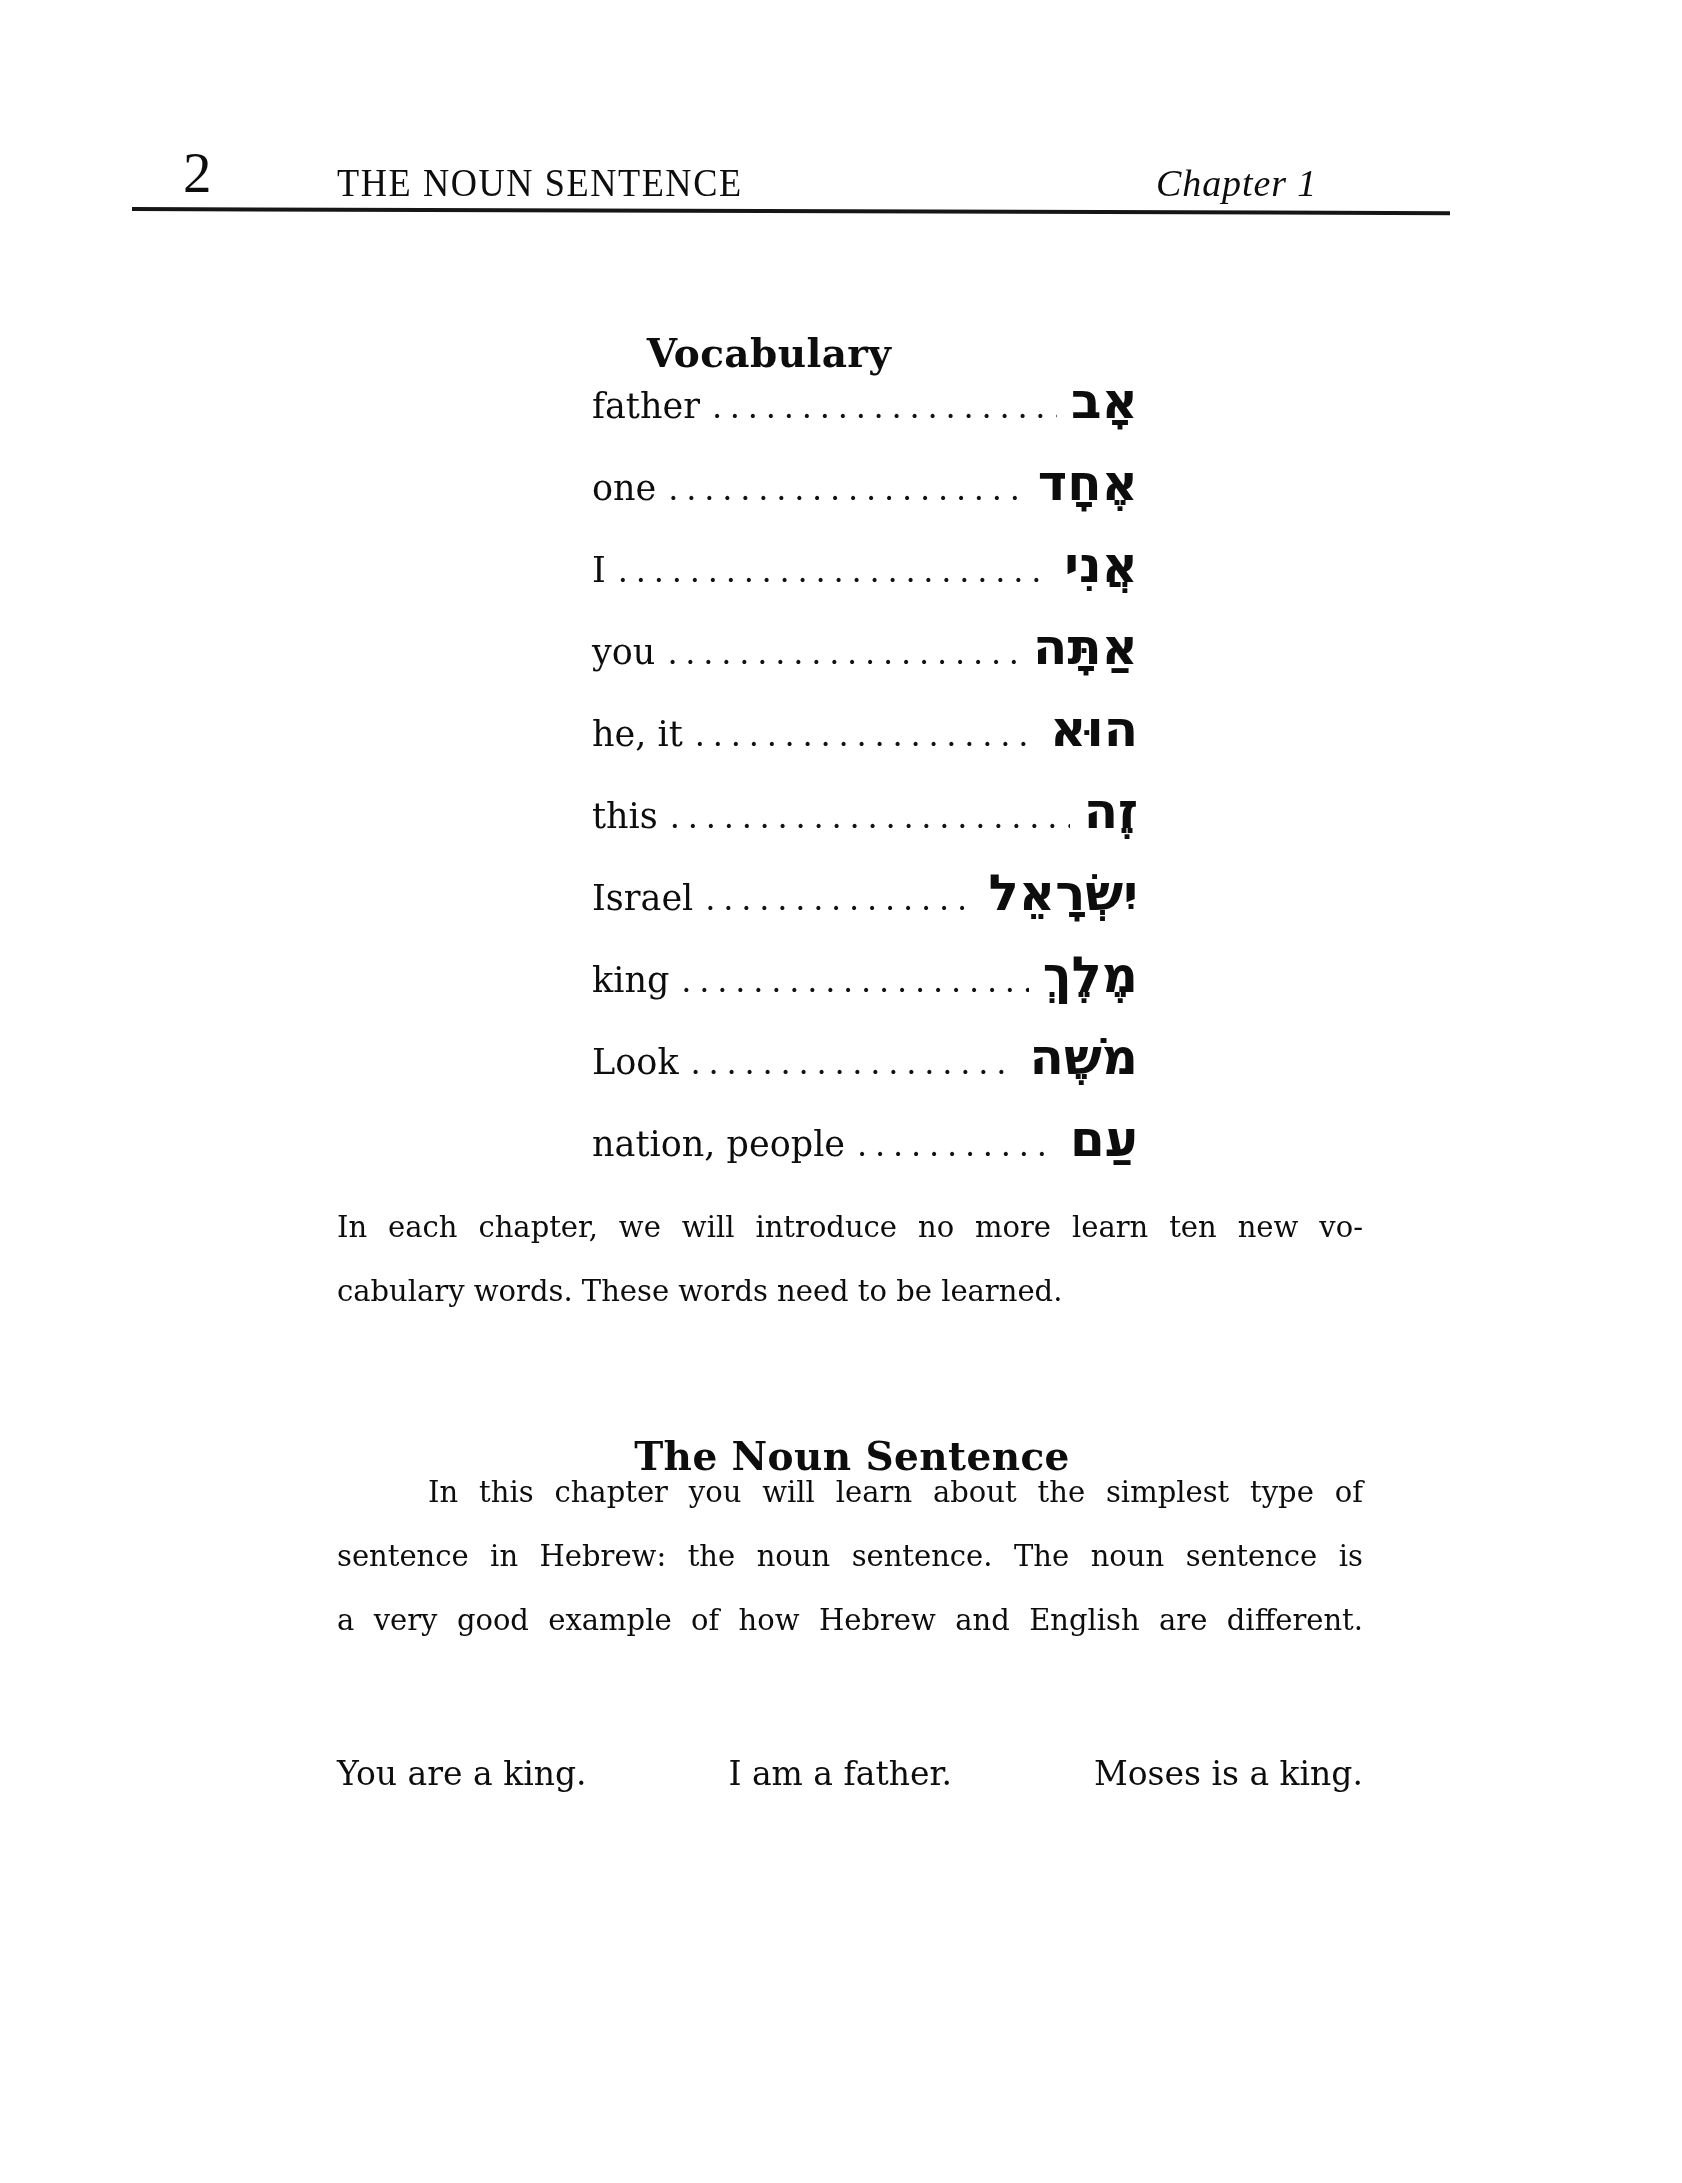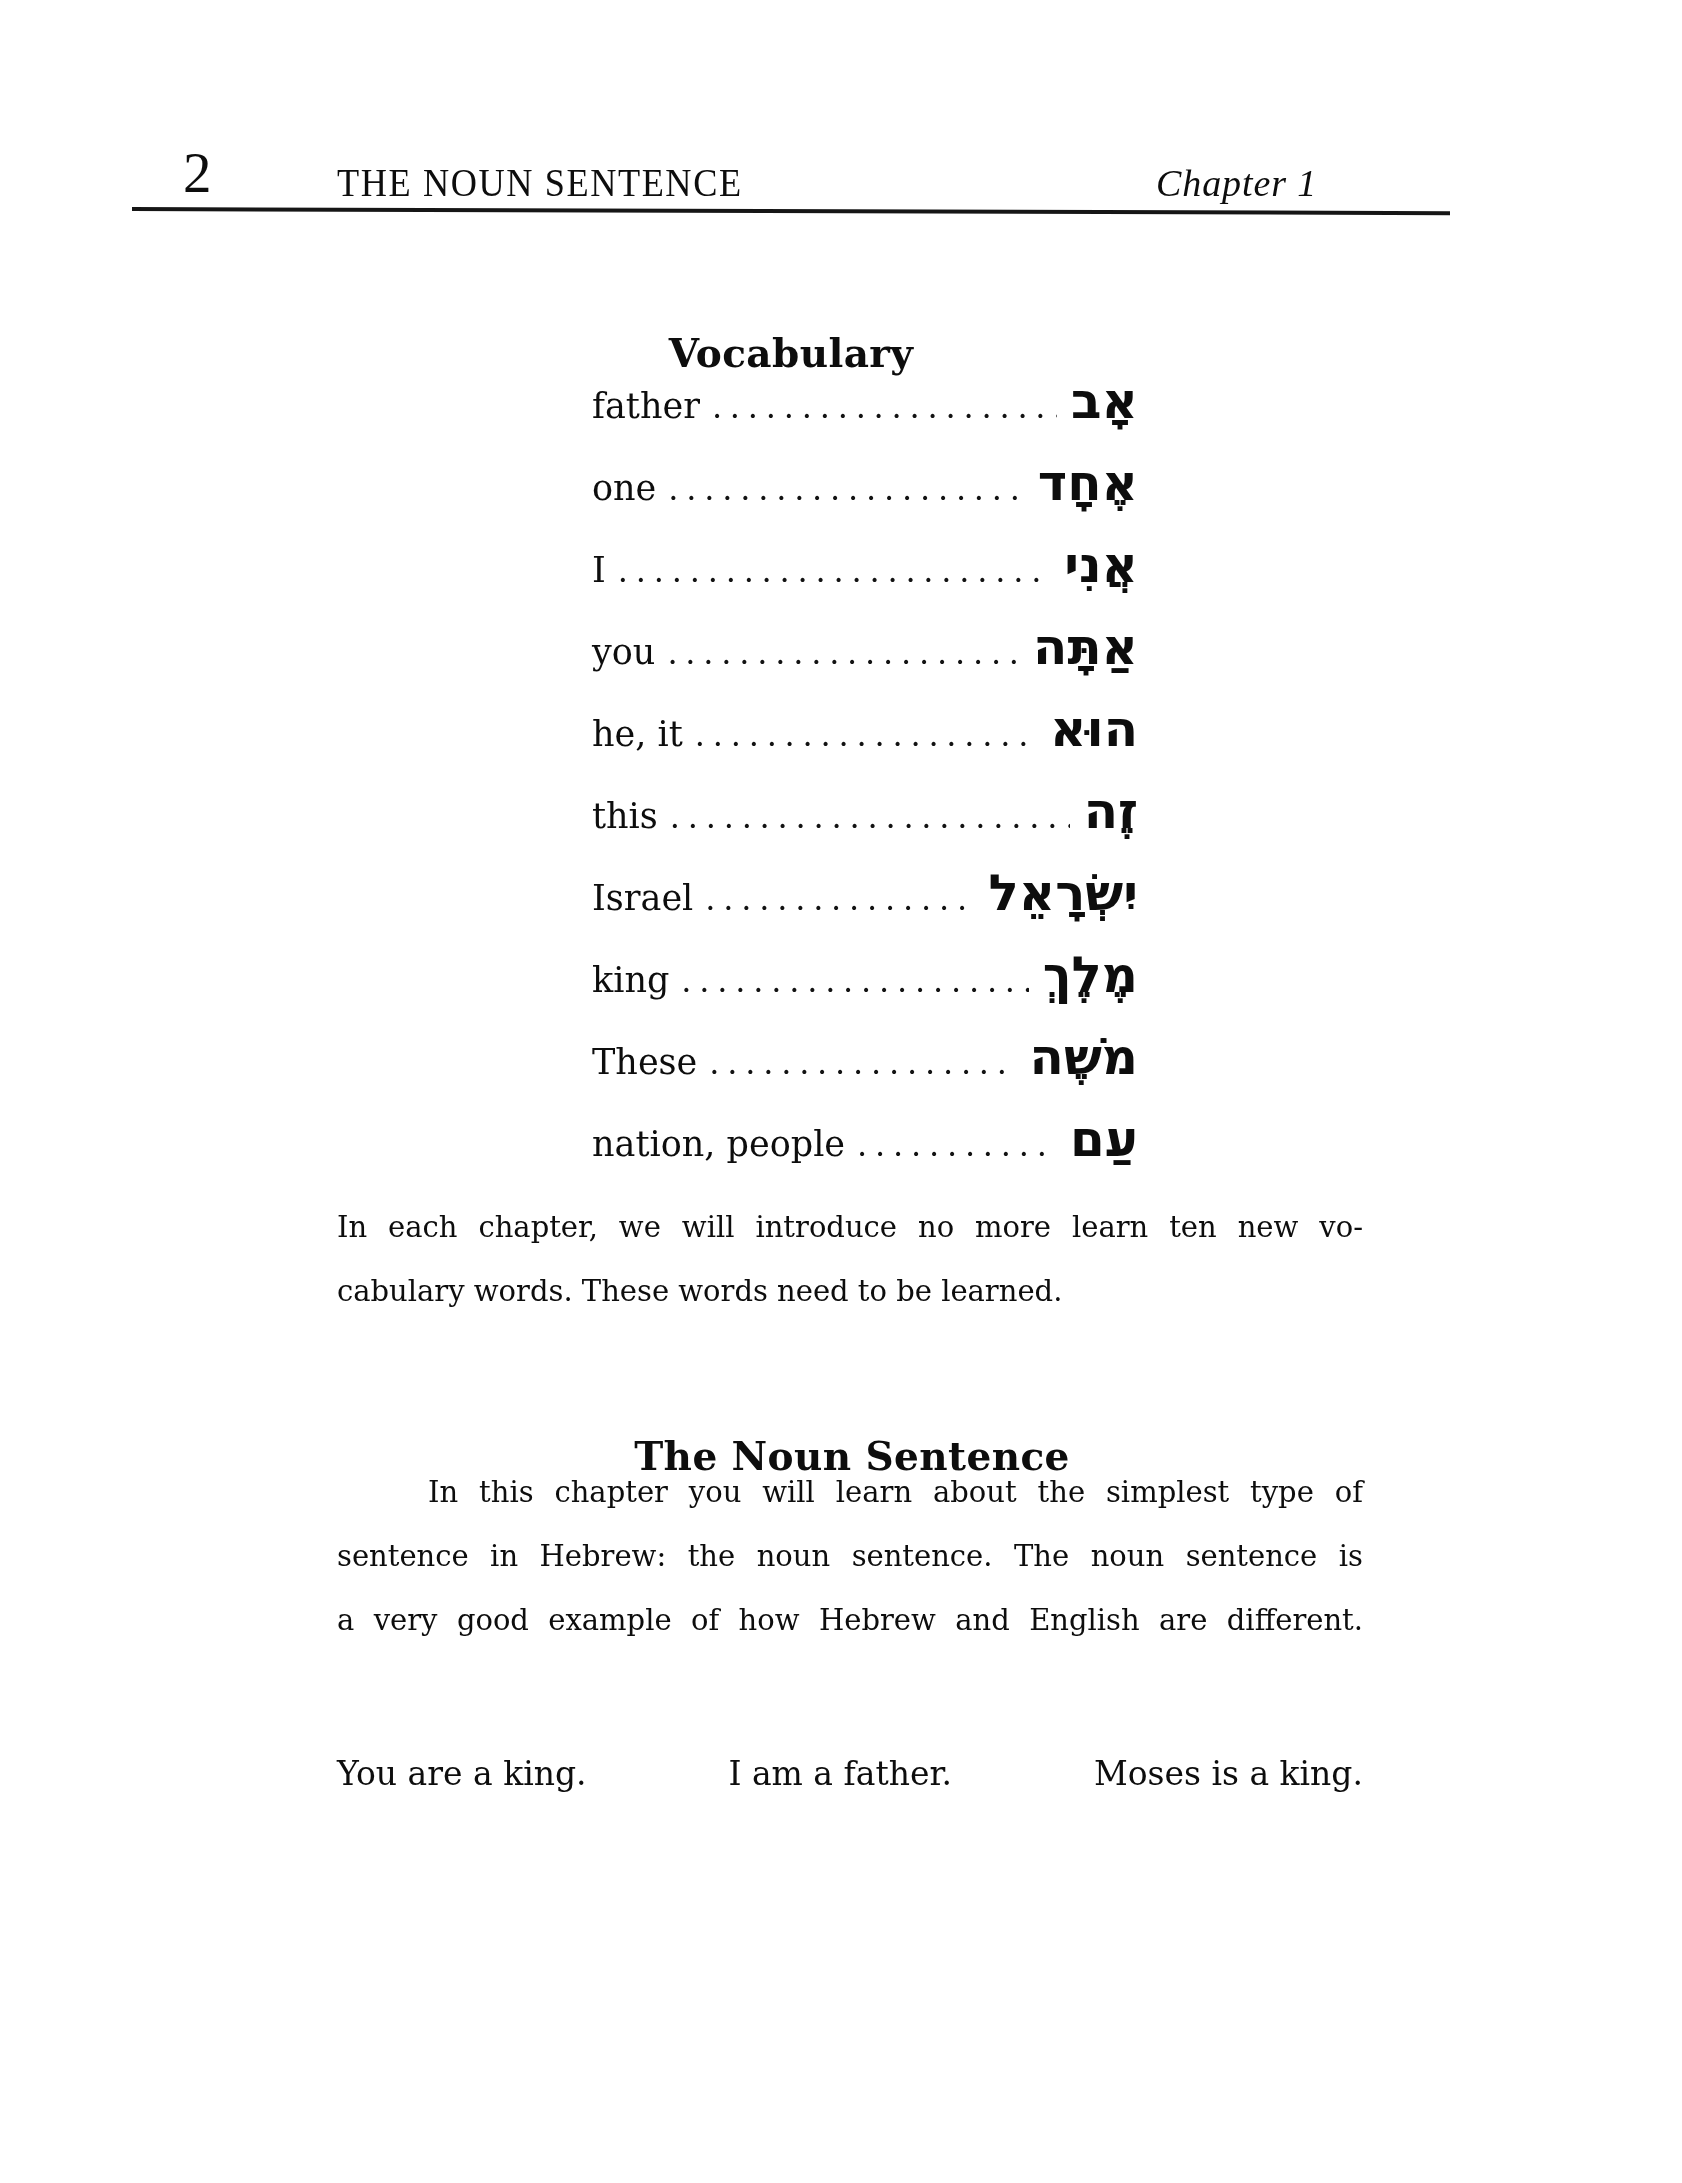--- a/index.html
+++ b/index.html
@@ -39,21 +39,21 @@
     width:1318px; height:4.3px; background:#161616;
     transform:rotate(0.18deg); transform-origin:left center;
   }
 
   
   .heading{
     position:absolute;
     font-weight:bold; font-size:39px; line-height:1;
     letter-spacing:0.4px; white-space:nowrap;
   }
-  .vocab-heading{ left:791px; top:302px; transform:translateX(-50%); }
+  .vocab-heading{ left:769px; top:302px; transform:translateX(-50%); }
   .section-heading{ left:852px; top:1405px; transform:translateX(-50%); }
 
   
   .vocab-list{
     position:absolute; left:592px; top:371px; width:546px;
   }
   .vocab-row{
     display:flex; align-items:baseline;
     height:82px;
   }
@@ -147,21 +147,21 @@
         <span class="en">Israel</span>
         <span class="dots">............................................................</span>
         <span class="he" dir="rtl" lang="he">יִשְׂרָאֵל</span>
       </div>
       <div class="vocab-row">
         <span class="en">king</span>
         <span class="dots">............................................................</span>
         <span class="he" dir="rtl" lang="he">מֶלֶךְ</span>
       </div>
       <div class="vocab-row">
-        <span class="en">These</span>
+        <span class="en">Look</span>
         <span class="dots">............................................................</span>
         <span class="he" dir="rtl" lang="he">מֹשֶׁה</span>
       </div>
       <div class="vocab-row">
         <span class="en">nation, people</span>
         <span class="dots">............................................................</span>
         <span class="he" dir="rtl" lang="he">עַם</span>
       </div>
     </div>
 

